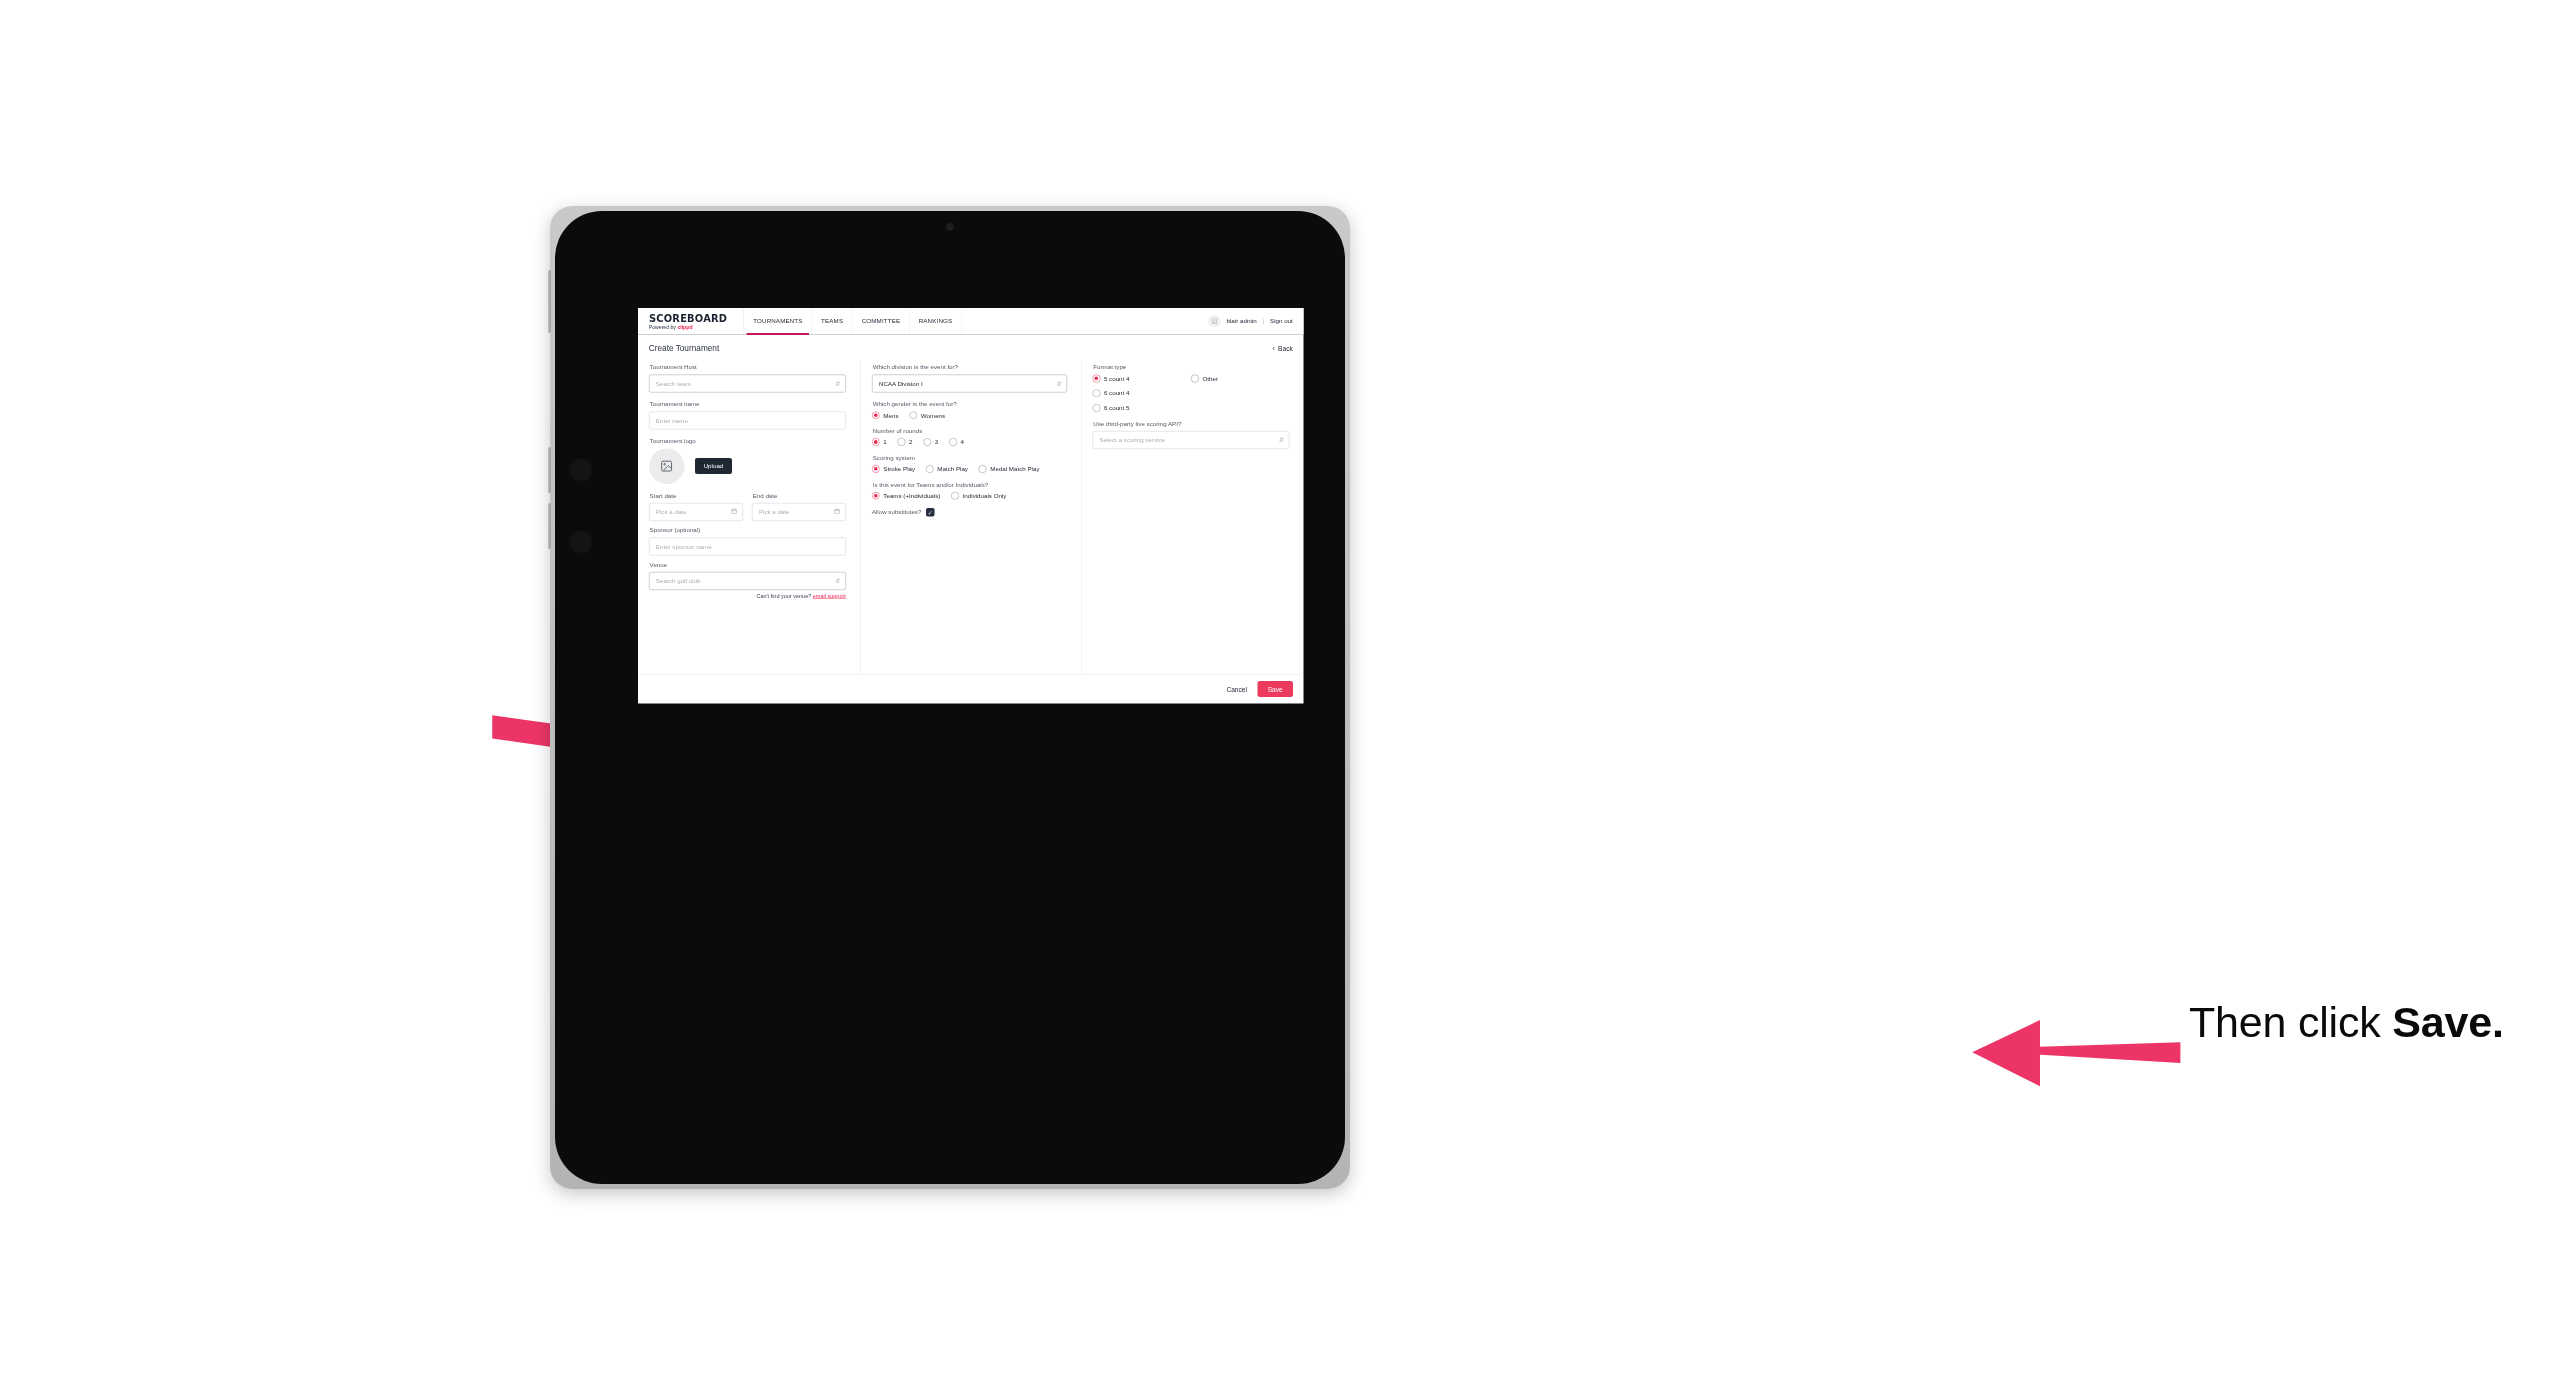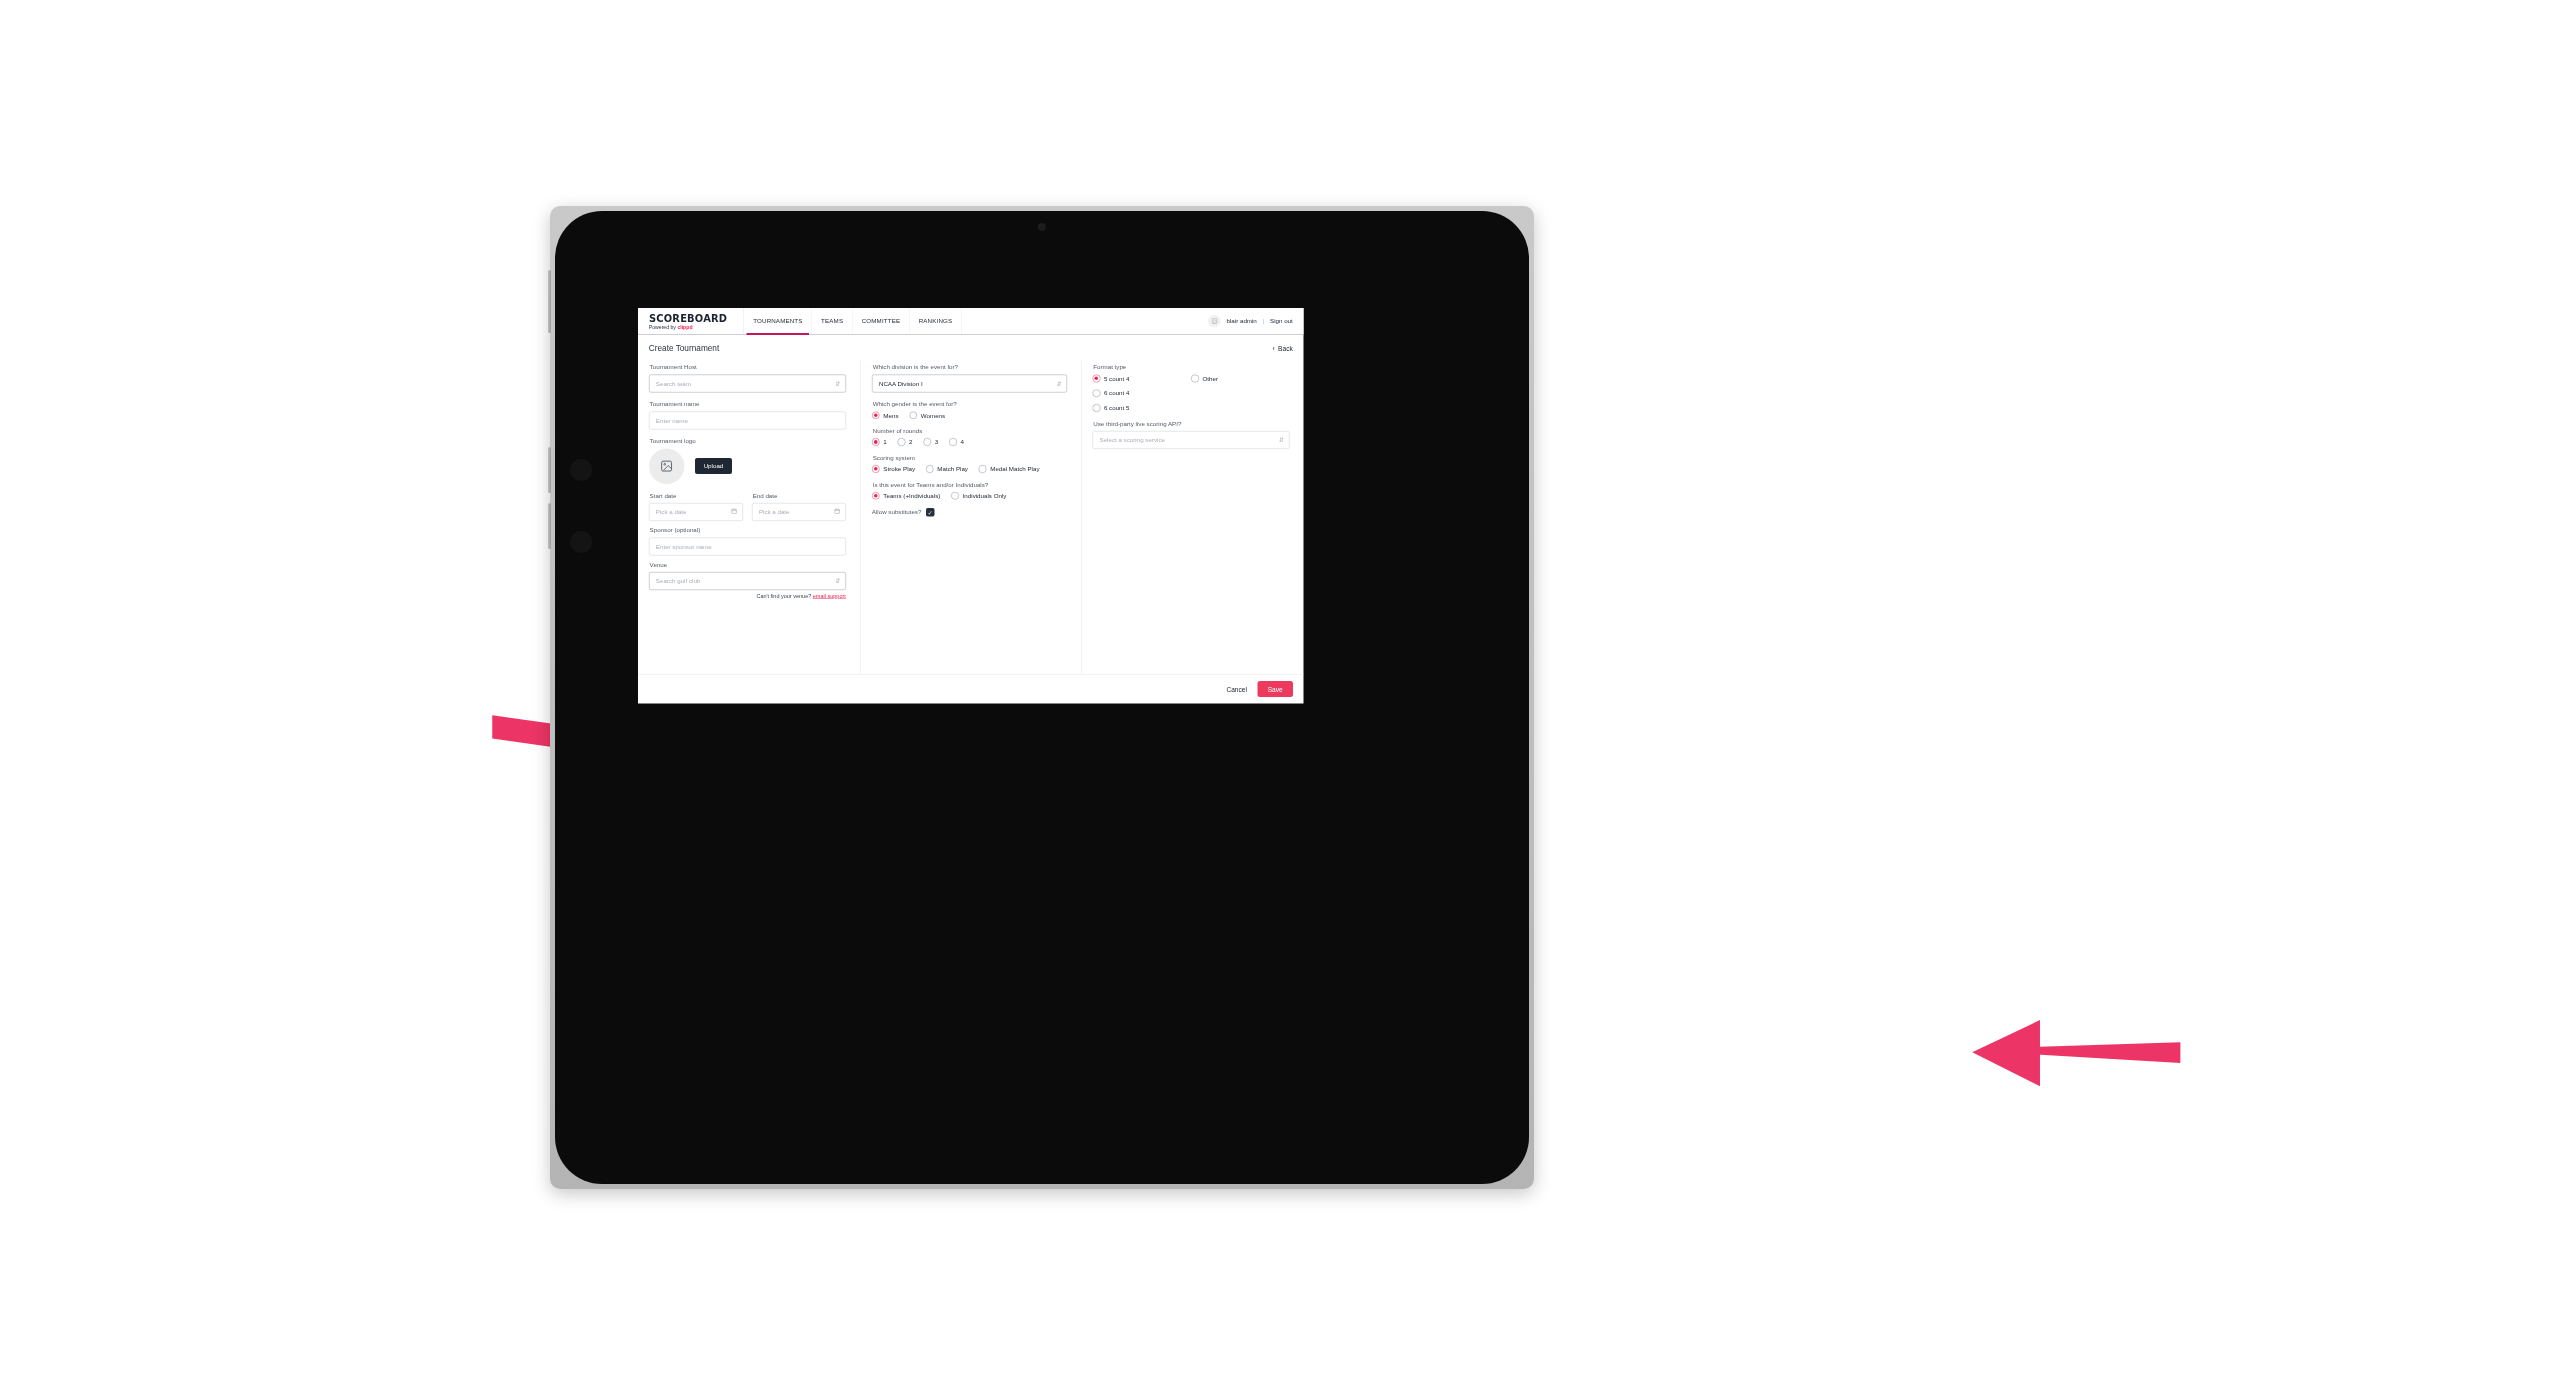--- a/index.html
+++ b/index.html
@@ -8,23 +8,23 @@
     background: #ffffff;
     font-family: "Liberation Sans", sans-serif;
     overflow: hidden;
   }
   #stage { position: relative; width: 2576px; height: 1386px; background: #fff; }
 
   
   .device {
     position: absolute;
     left: 550px; top: 206px;
-    width: 984px; height: 983px;
+    width: 800px; height: 983px;
     background: linear-gradient(180deg,#c9c9c9,#b4b4b4);
-    border-radius: 10px;
+    border-radius: 22px;
     padding: 5px;
     box-shadow: 0 5px 18px rgba(0,0,0,.22);
   }
   .device-screen {
     width: 100%; height: 100%;
     background: #0b0b0b;
     border-radius: 47px;
     position: relative;
     overflow: hidden;
   }
@@ -209,20 +209,21 @@
       <path d="M 596 866 L 1432 983 L 1424 1012 L 596 894 Z" fill="#ec3566"></path>
       <path d="M 1492 1003 L 1404 963 L 1412 1040 Z" fill="#ec3566"></path>
     </g>
 
     <g>
       <path d="M 2640 1262 L 2640 1287 L 2452 1276 L 2452 1268 Z" fill="#ec3566"></path>
       <path d="M 2388 1274 L 2470 1235 L 2470 1315 Z" fill="#ec3566"></path>
     </g>
   </svg>
 
+  <div class="anno anno-right"><span>Then click </span><b>Save.</b></div>
 
   <div class="device">
     <div class="btn-side btn-power"></div>
     <div class="btn-side btn-vol1"></div>
     <div class="btn-side btn-vol2"></div>
     <div class="device-screen">
       <div class="cam"></div>
       <div class="dot-l1"></div>
       <div class="dot-l2"></div>
 

